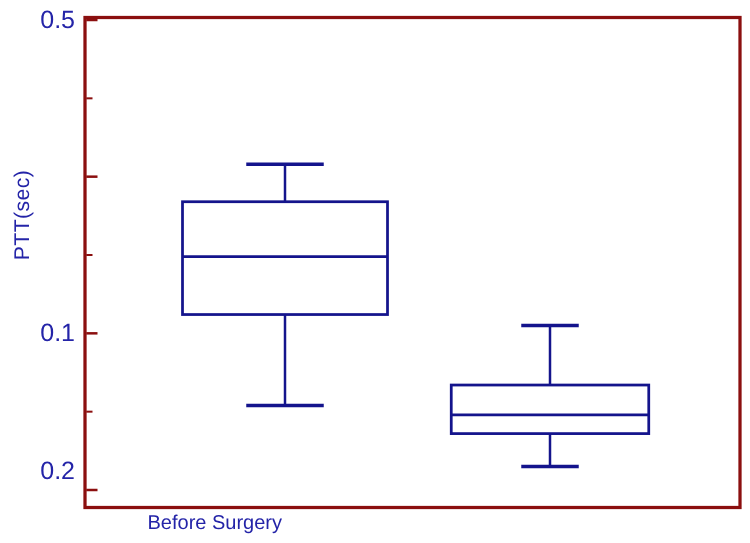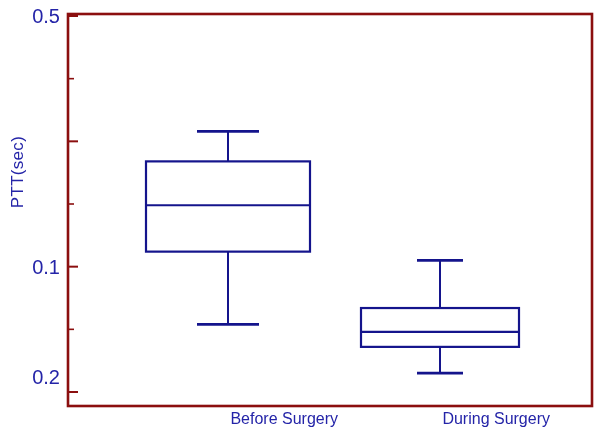--- a/index.html
+++ b/index.html
@@ -7,21 +7,21 @@
     position:relative;width:600px;height:434px;background:#ffffff;
     font-family:"Liberation Sans",sans-serif;overflow:hidden;
   }
   .chart svg{position:absolute;left:0;top:0;}
   .label{position:absolute;color:var(--text-color,#2424a8);}
   .y-title{
     left:-62px;top:162px;width:160px;height:20px;line-height:20px;
     text-align:center;transform:rotate(-90deg);font-size:17px;letter-spacing:0.3px;
   }
   .y-tick{left:0;width:60px;text-align:right;font-size:20px;height:18px;line-height:18px;}
-  .x-cat{width:220px;text-align:right;top:410px;font-size:16px;}
+  .x-cat{width:220px;text-align:left;top:410px;font-size:16px;}
 </style>
 </head>
 <body>
 
 <div class="chart">
   <svg id="plot" width="600" height="434" viewBox="0 0 600 434">
       <rect x="68" y="14" width="524" height="392" fill="none" stroke="#8b0f0f" stroke-width="2.6"></rect>
       <line x1="69" x2="78" y1="392" y2="392" stroke="#8b0f0f" stroke-width="2"></line>
       <line x1="69" x2="78" y1="266.6666666666667" y2="266.6666666666667" stroke="#8b0f0f" stroke-width="2"></line>
       <line x1="69" x2="78" y1="141.3333333333333" y2="141.3333333333333" stroke="#8b0f0f" stroke-width="2"></line>
@@ -47,14 +47,13 @@
       </g>
     </svg>
 
   <div class="label y-title">PTT(sec)</div>
 
   <div class="label y-tick" style="top:368px">0.2</div>
   <div class="label y-tick" style="top:258px">0.1</div>
   <div class="label y-tick" style="top:7px">0.5</div>
 
   <div class="label x-cat" style="left:118px">Before Surgery</div>
-  <div class="label x-cat" style="left:330px">During Surgery</div>
 </div>
 
 </body></html>

